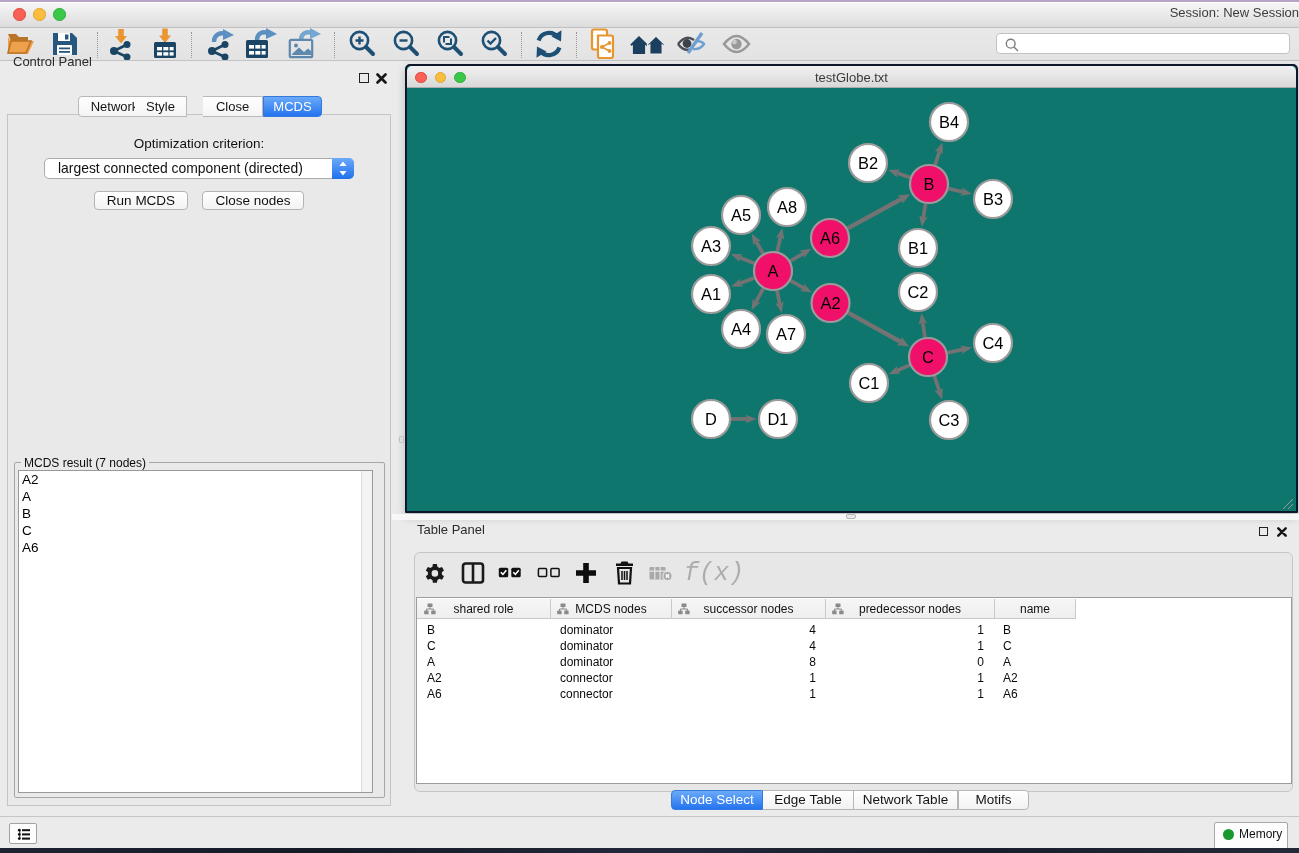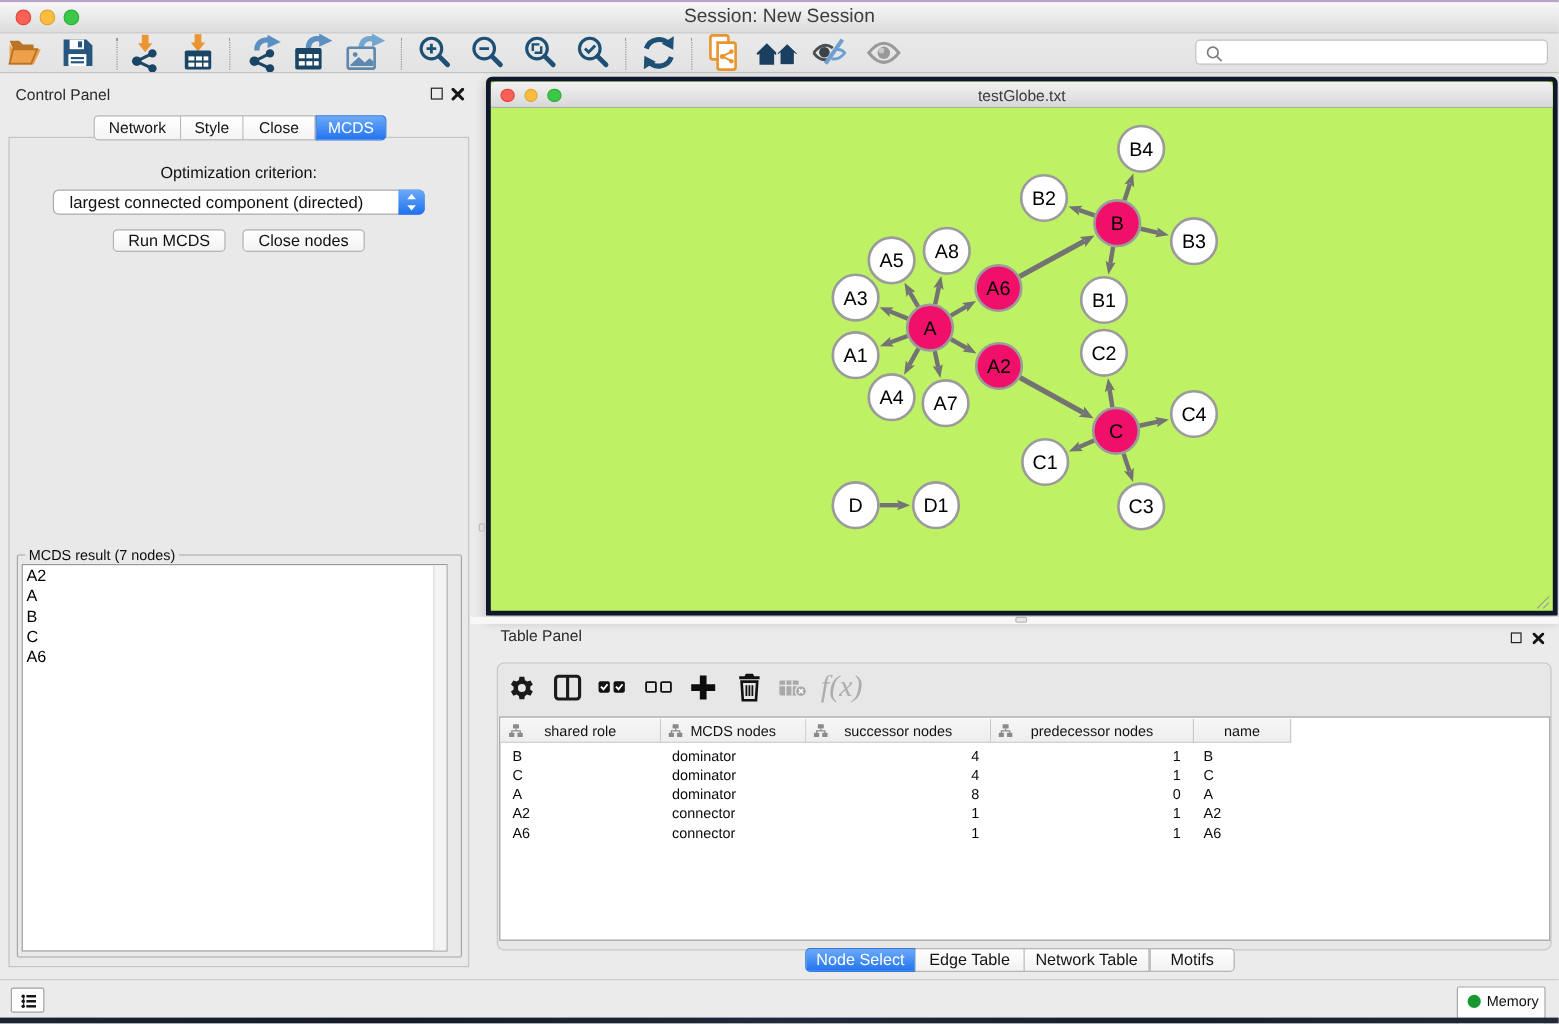--- a/index.html
+++ b/index.html
@@ -3,33 +3,33 @@
 <style>
 *{margin:0;padding:0;box-sizing:border-box}
 html,body{width:1299px;height:853px;overflow:hidden}
 body{font-family:"Liberation Sans",sans-serif;background:#ebebeb;position:relative}
 .abs{position:absolute}
 
 #deskstrip{left:0;top:0;width:1299px;height:2px;background:#b6a3c6}
 
 #titlebar{left:0;top:2px;width:1299px;height:26px;background:linear-gradient(#f6f6f6,#dcdcdc);border-top:1px solid #fdfdfd;border-bottom:1px solid #c0c0c0}
 .light{width:12.5px;height:12.5px;border-radius:50%;top:5px}
-#titlebar .t{width:100%;text-align:center;top:2px;font-size:16px;color:#3d3d3d}
+#titlebar .t{width:100%;text-align:right;top:2px;font-size:13px;color:#3d3d3d}
 
 #toolbar{left:0;top:28px;width:1299px;height:33px;background:linear-gradient(#e9e9e9,#e3e3e3);border-bottom:1px solid #c3c3c3}
 .tsep{top:4px;width:0;height:26px;border-left:1px dotted #969696}
 #search{left:996px;top:33px;width:294px;height:21px;background:#fff;border:1px solid #c2c2c2;border-radius:4px}
 
 #cp-title{left:13px;font-size:13px;color:#2b2b2b}
 #cp-body{left:7px;top:114px;width:384px;height:692px;background:#e9e9e9;border:1px solid #c4c4c4}
 .tab{top:96px;height:21px;border:1px solid #b9b9b9;background:linear-gradient(#ffffff,#f4f4f4);font-size:13px;color:#141414;text-align:center;line-height:19px}
 .tab.sel{background:linear-gradient(#6aaaf8,#2474f0);color:#fff;border-color:#3579dd}
 .btn{background:linear-gradient(#ffffff,#f3f3f3);border:1px solid #b4b4b4;border-radius:4px;font-size:13.5px;color:#111;text-align:center}
 
-#gwin{left:405px;top:64px;width:893px;height:449px;background:#bef264;border:4px solid #0f172a;border-radius:5px 5px 1px 1px;box-shadow:0 4px 10px rgba(0,0,0,0.22)}
+#gwin{left:405px;top:64px;width:893px;height:449px;background:#0f766e;border:2px solid #0f172a;border-radius:5px 5px 1px 1px;box-shadow:0 4px 10px rgba(0,0,0,0.22)}
 #gtitle{left:0;top:0;width:100%;height:22px;background:linear-gradient(#f2f2f2,#d8d8d8);border-bottom:1px solid #adadad;border-radius:5px 5px 0 0}
 #gtitle .t{width:100%;text-align:center;top:4px;font-size:13px;color:#3a3a3a}
 
 #tp-body{left:414px;top:552px;width:879px;height:240px;background:#e7e7e7;border:1px solid #c6c6c6;border-radius:6px}
 #tbl{left:416px;top:597px;width:876px;height:187px;background:#fff;border:1px solid #9c9c9c}
 .th{top:599px;height:20px;background:linear-gradient(#f6f6f6,#eee);border-right:1px solid #c9c9c9;border-bottom:1px solid #c9c9c9;font-size:12px;color:#121212;text-align:center;line-height:20px}
 .tr{font-size:12px;color:#0a0a0a;height:16px;line-height:16px}
 .btab{top:790px;height:20px;border:1px solid #b5b5b5;background:linear-gradient(#fff,#f2f2f2);font-size:13.5px;color:#141414;text-align:center;line-height:18px}
 .btab.sel{background:linear-gradient(#6aaaf8,#2474f0);color:#fff;border-color:#3579dd}
 
@@ -176,28 +176,28 @@
  <circle cx="14.5" cy="10" r="5.2" fill="#999"></circle>
  <circle cx="12.5" cy="8" r="2.4" fill="#c9c9c9"></circle>
 </svg>
 </div>
 <div class="abs" id="search">
  <svg class="abs" style="left:8px;top:4px" width="14" height="14" viewBox="0 0 14 14">
       <circle cx="5.7" cy="5.7" r="4.4" fill="none" stroke="#7e7e7e" stroke-width="1.4"></circle>
       <path d="M9 9 L13 13" stroke="#7e7e7e" stroke-width="1.4"></path>
     </svg>
 </div>
-<div class="abs" id="cp-title" style="top:71px">Control Panel</div>
+<div class="abs" id="cp-title" style="top:54px">Control Panel</div>
 <div class="abs" style="left:359px;top:73px;width:10px;height:10px;border:1.6px solid #222"></div>
 <svg class="abs" style="left:376px;top:73px" width="11" height="11" viewBox="0 0 11 11">
     <path d="M1.5 1.5 L9.5 9.5 M9.5 1.5 L1.5 9.5" stroke="#161616" stroke-width="2.6" stroke-linecap="round"></path>
   </svg>
 <div class="abs" id="cp-body"></div>
 <div class="abs tab" style="left:78px;width:73px;border-radius:4px 0 0 4px">Network</div>
-<div class="abs tab" style="left:151px;width:52px;border-left:none">Style</div>
+<div class="abs tab" style="left:135px;width:52px;border-left:none">Style</div>
 <div class="abs tab" style="left:203px;width:60px;border-left:none">Close</div>
 <div class="abs tab sel" style="left:263px;width:59px;border-radius:0 4px 4px 0">MCDS</div>
 <div class="abs" style="left:7px;top:136px;width:384px;text-align:center;font-size:13.5px;color:#111">Optimization criterion:</div>
 <div class="abs" style="left:44px;top:158px;width:310px;height:21px;background:#fff;border:1px solid #ababab;border-radius:5px;font-size:13.9px;color:#111;line-height:19.5px;padding-left:13px">largest connected component (directed)</div>
 <div class="abs" style="left:332px;top:158px;width:22px;height:21px;background:linear-gradient(#6aaaf8,#2070ef);border-radius:0 5px 5px 0">
  <svg width="22" height="21" viewBox="0 0 22 21">
       <path d="M11 3.5 L14.6 8 H7.4 Z M11 17.5 L7.4 13 H14.6 Z" fill="#fff"></path>
     </svg>
 </div>
 <div class="abs btn" style="left:94px;top:191px;width:94px;height:19px;line-height:17px">Run MCDS</div>
@@ -338,21 +338,21 @@
  <path d="M7.5 1.5 H13.5 L14.5 3.5 H19 V6 H2 V3.5 H6.5 Z" fill="#111"></path>
  <path d="M4 8 H17 L16 23.5 H5 Z" fill="none" stroke="#111" stroke-width="2.2"></path>
  <path d="M8 11 V20 M10.5 11 V20 M13 11 V20" stroke="#111" stroke-width="1.5"></path>
 </svg>
 <svg class="abs" style="left:649px;top:566px" width="24" height="15" viewBox="0 0 24 15">
  <rect x="0.5" y="1" width="16" height="12.5" rx="1.2" fill="#a9a9a9"></rect>
  <path d="M0.5 5.2 h16 M5.8 1 v12.5 M11.1 1 v12.5" stroke="#e7e7e7" stroke-width="1.2" fill="none"></path>
  <circle cx="18.5" cy="10" r="4.6" fill="#a9a9a9" stroke="#e7e7e7" stroke-width="1.2"></circle>
  <path d="M16.8 8.3 20.2 11.7 M20.2 8.3 16.8 11.7" stroke="#fff" stroke-width="1.4"></path>
 </svg>
-<div class="abs" style="left:684px;top:559px;font-family:Liberation Serif, serif;font-style:italic;font-size:25px;color:#adadad">f(x)</div>
+<div class="abs" style="left:684px;top:559px;font-family:Liberation Mono, monospace;font-style:italic;font-size:25px;color:#adadad">f(x)</div>
 <div class="abs" id="tbl"></div>
 <div class="abs th" style="left:417px;width:134px">shared role</div>
 <div class="abs th" style="left:551px;width:121px">MCDS nodes</div>
 <div class="abs th" style="left:672px;width:154px">successor nodes</div>
 <div class="abs th" style="left:826px;width:169px">predecessor nodes</div>
 <div class="abs th" style="left:995px;width:81px">name</div>
 <svg class="abs" style="left:424px;top:603px" width="12" height="12" viewBox="0 0 12 12">
     <g fill="#8a8a8a">
       <rect x="3.5" y="0.5" width="5" height="3.6" rx="0.5"></rect>
       <rect x="0.2" y="7.6" width="4.4" height="3.6" rx="0.5"></rect>

